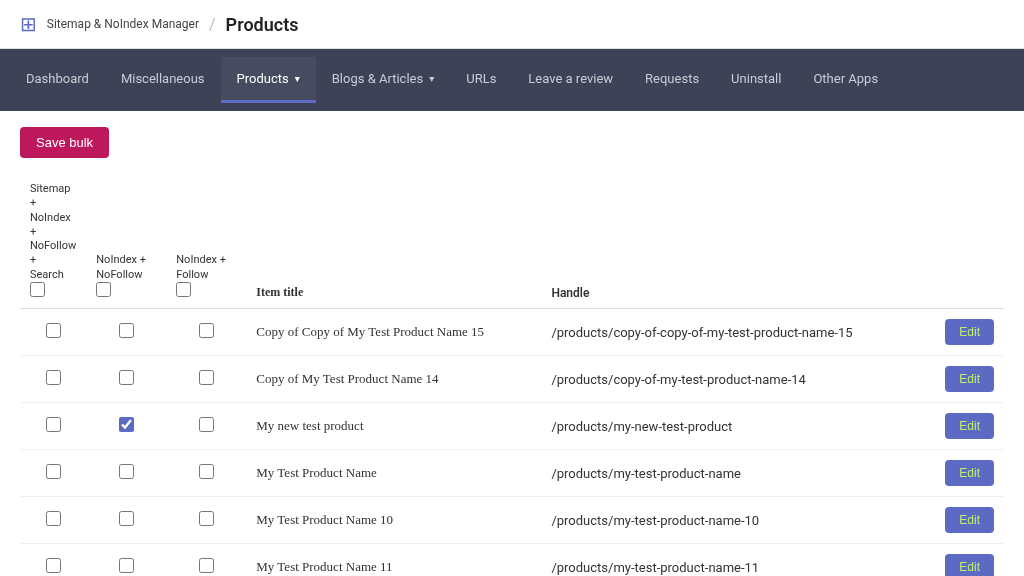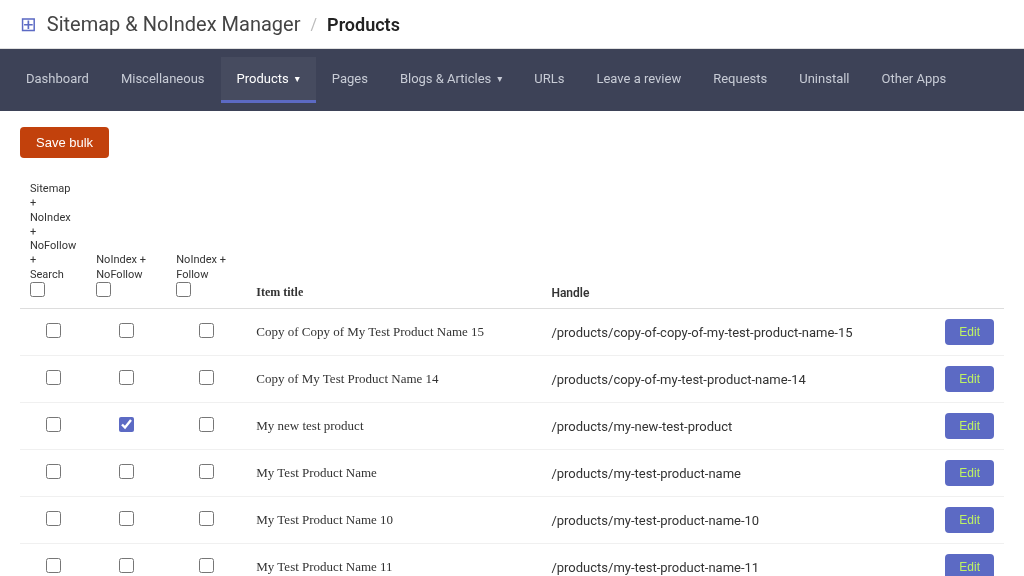--- a/index.html
+++ b/index.html
@@ -12,21 +12,21 @@
       display: flex;
       align-items: center;
       gap: 10px;
       border-bottom: 1px solid #e0e0e0;
     }
     .app-header-icon {
       color: #5c6ac4;
       font-size: 20px;
     }
     .app-header-title {
-      font-size: 20px;
+      font-size: 12px;
       color: #444;
     }
     .app-header-sep {
       color: #bbb;
       font-size: 16px;
     }
     .app-header-page {
       font-size: 18px;
       font-weight: 600;
       color: #222;
@@ -63,21 +63,21 @@
 
     
     .main-content {
       background: #fff;
       margin: 0;
       padding: 16px 20px;
     }
 
     
     .save-bulk-btn {
-      background: #c2410c;
+      background: #be185d;
       color: #fff;
       border: none;
       padding: 8px 16px;
       border-radius: 4px;
       cursor: pointer;
       font-size: 13px;
       margin-bottom: 16px;
     }
 
     
@@ -142,21 +142,20 @@
   <span class="app-header-icon">⊞</span>
   <span class="app-header-title">Sitemap &amp; NoIndex Manager</span>
   <span class="app-header-sep">/</span>
   <span class="app-header-page">Products</span>
 </div>
 
 <nav class="nav-bar">
   <a class="nav-item">Dashboard</a>
   <a class="nav-item">Miscellaneous</a>
   <a class="nav-item active">Products <span class="nav-dropdown-arrow">▾</span></a>
-  <a class="nav-item">Pages</a>
   <a class="nav-item">Blogs &amp; Articles <span class="nav-dropdown-arrow">▾</span></a>
   <a class="nav-item">URLs</a>
   <a class="nav-item">Leave a review</a>
   <a class="nav-item">Requests</a>
   <a class="nav-item">Uninstall</a>
   <a class="nav-item">Other Apps</a>
 </nav>
 
 <div class="main-content">
   <button class="save-bulk-btn">Save bulk</button>

